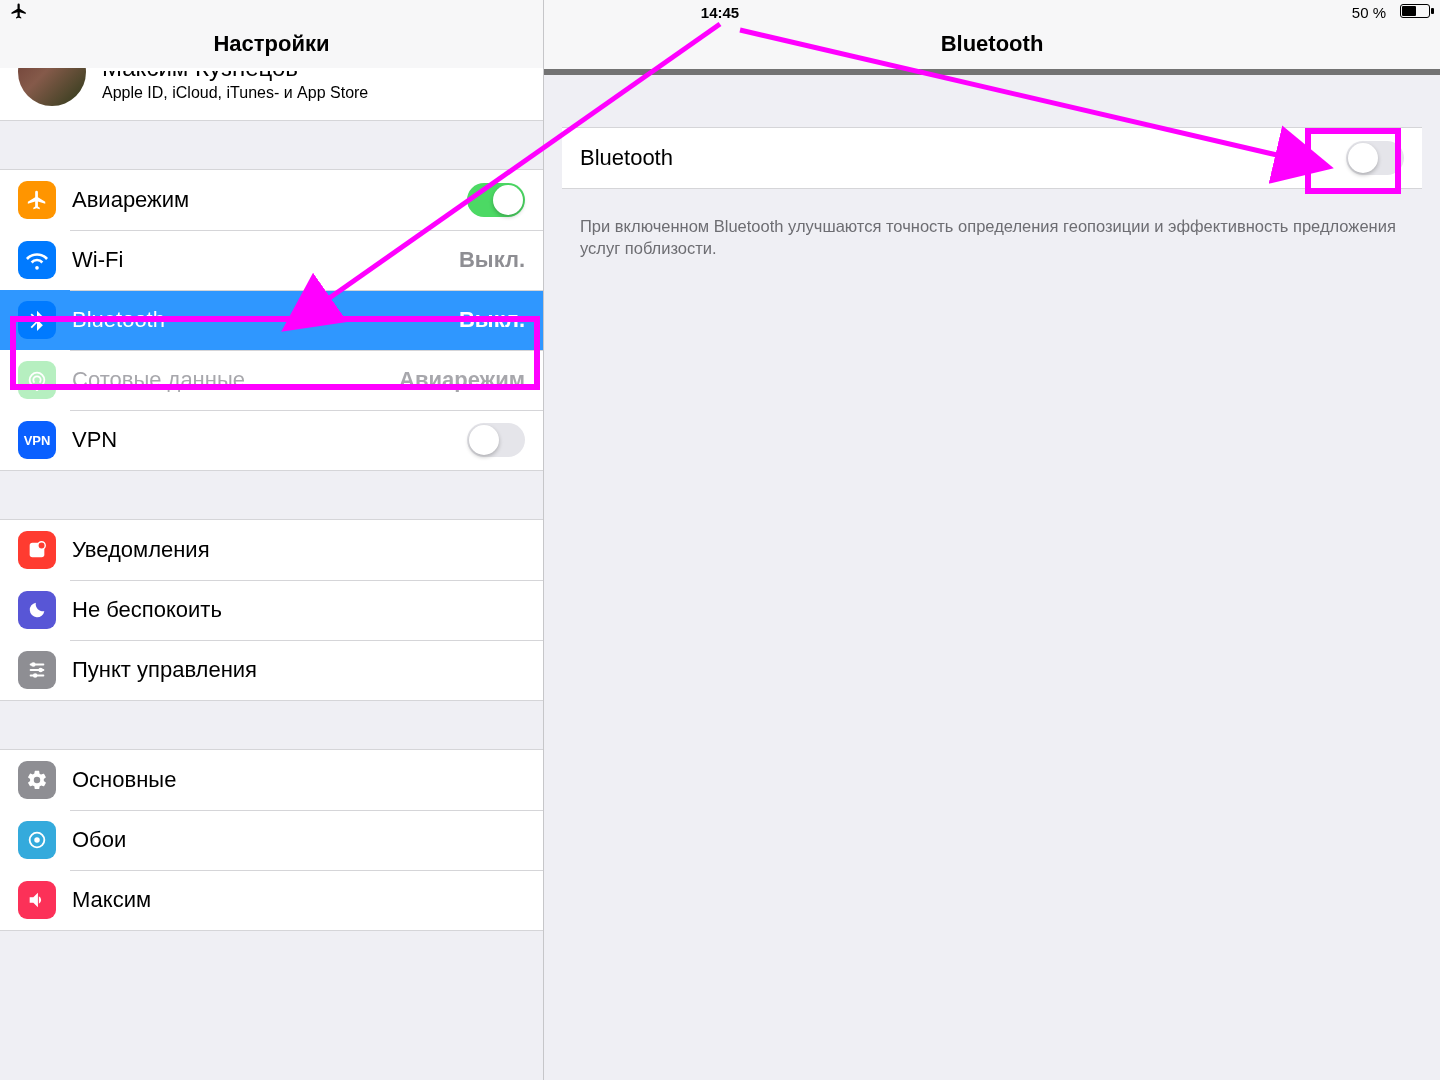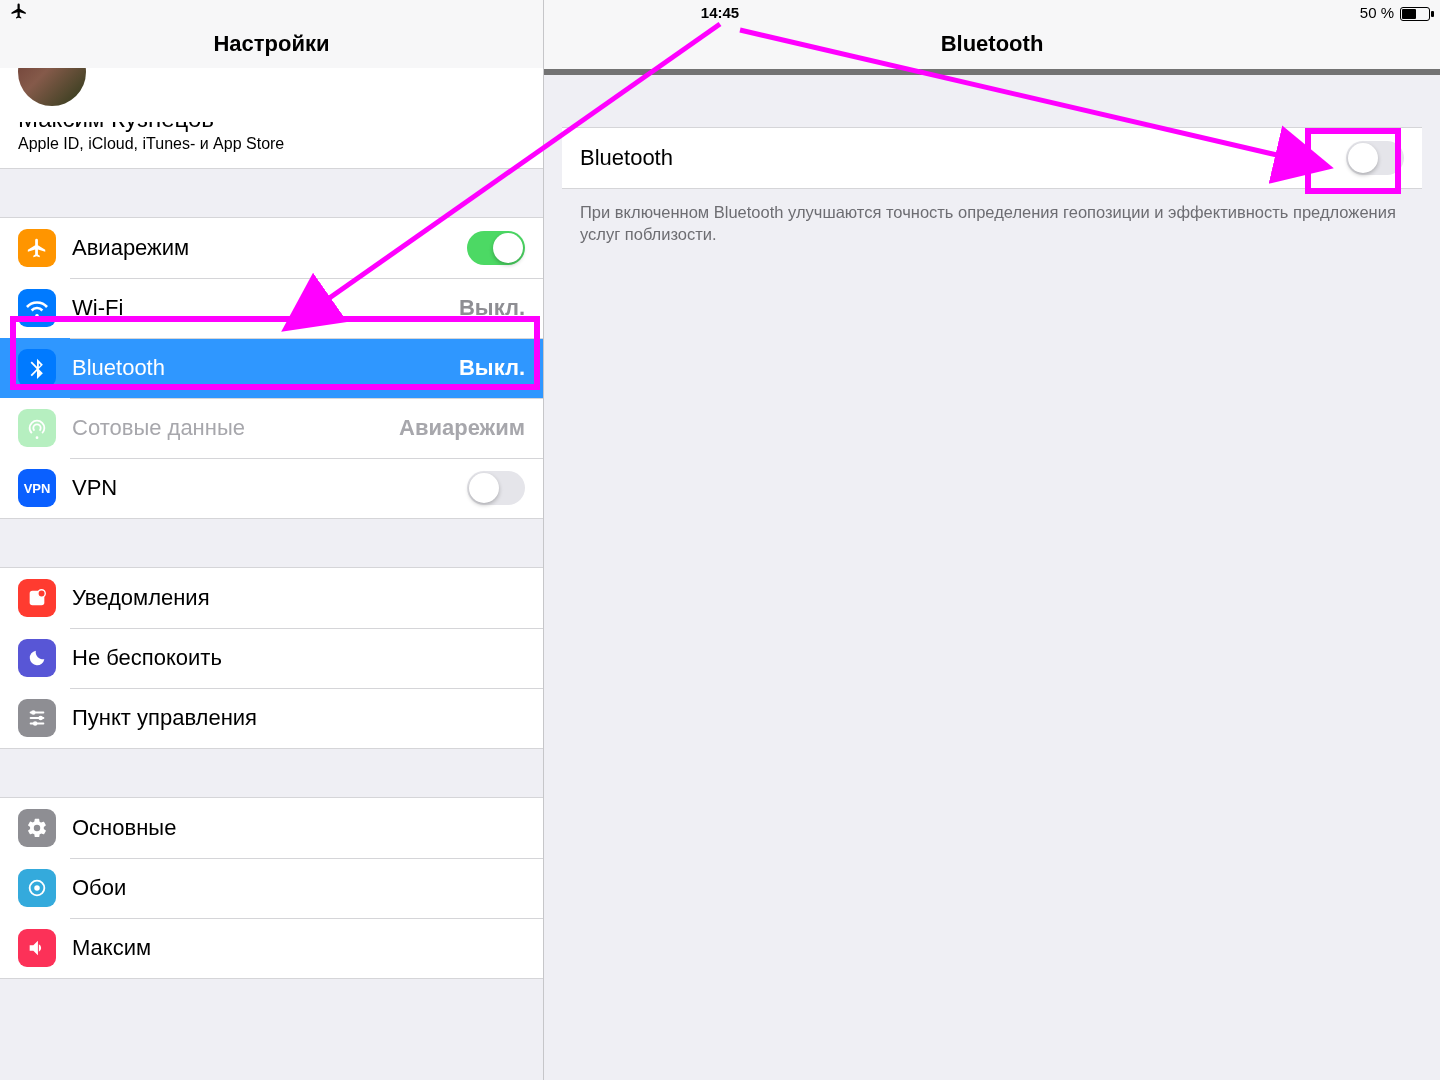--- a/index.html
+++ b/index.html
@@ -19,21 +19,21 @@
     left: 0; right: 0; top: 0;
     height: 24px;
     display: flex;
     align-items: center;
     justify-content: space-between;
     padding: 0 10px;
     font-size: 15px;
     font-weight: 500;
     z-index: 10;
   }
-  .status-left, .status-right { display: flex; align-items: flex-end; gap: 6px; }
+  .status-left, .status-right { display: flex; align-items: flex-start; gap: 14px; }
   .status-center { position: absolute; left: 50%; transform: translateX(-50%); font-weight: 600; }
 
   
   .split {
     position: absolute;
     top: 0;
     left: 0;
     width: 100%;
     height: 100%;
     display: grid;
@@ -69,25 +69,25 @@
     background: #fff;
     border-top: 1px solid #d5d5d8;
     border-bottom: 1px solid #d5d5d8;
     margin-top: 48px;
   }
   .block:first-child { margin-top: 0; border-top: none; }
 
   
   .profile {
     display: flex;
+    align-items: center;
     gap: 16px;
     padding: 0 18px 14px 18px;
     background: #fff;
     border-bottom: 1px solid #d5d5d8;
-    flex-direction: column;
   }
   .avatar {
     width: 68px; height: 68px;
     border-radius: 50%;
     background: linear-gradient(135deg,#6a3a32 0%, #855a4a 45%, #2b3a18 100%);
     flex-shrink: 0;
     margin-top: -30px;
   }
   .profile-text { line-height: 1.25; overflow: hidden; }
   .profile-name { font-size: 24px; font-weight: 500; white-space: nowrap; margin-top: -18px; }
@@ -173,20 +173,21 @@
     align-items: center;
     justify-content: space-between;
     padding: 0 18px;
     font-size: 22px;
   }
   .detail-foot {
     font-size: 16.5px;
     color: #6d6d72;
     padding: 12px 18px;
     line-height: 1.35;
+    margin-top: 14px;
   }
 
   
   .anno {
     position: absolute;
     pointer-events: none;
     z-index: 50;
   }
   .anno-box {
     border: 6px solid #ff00ff;

